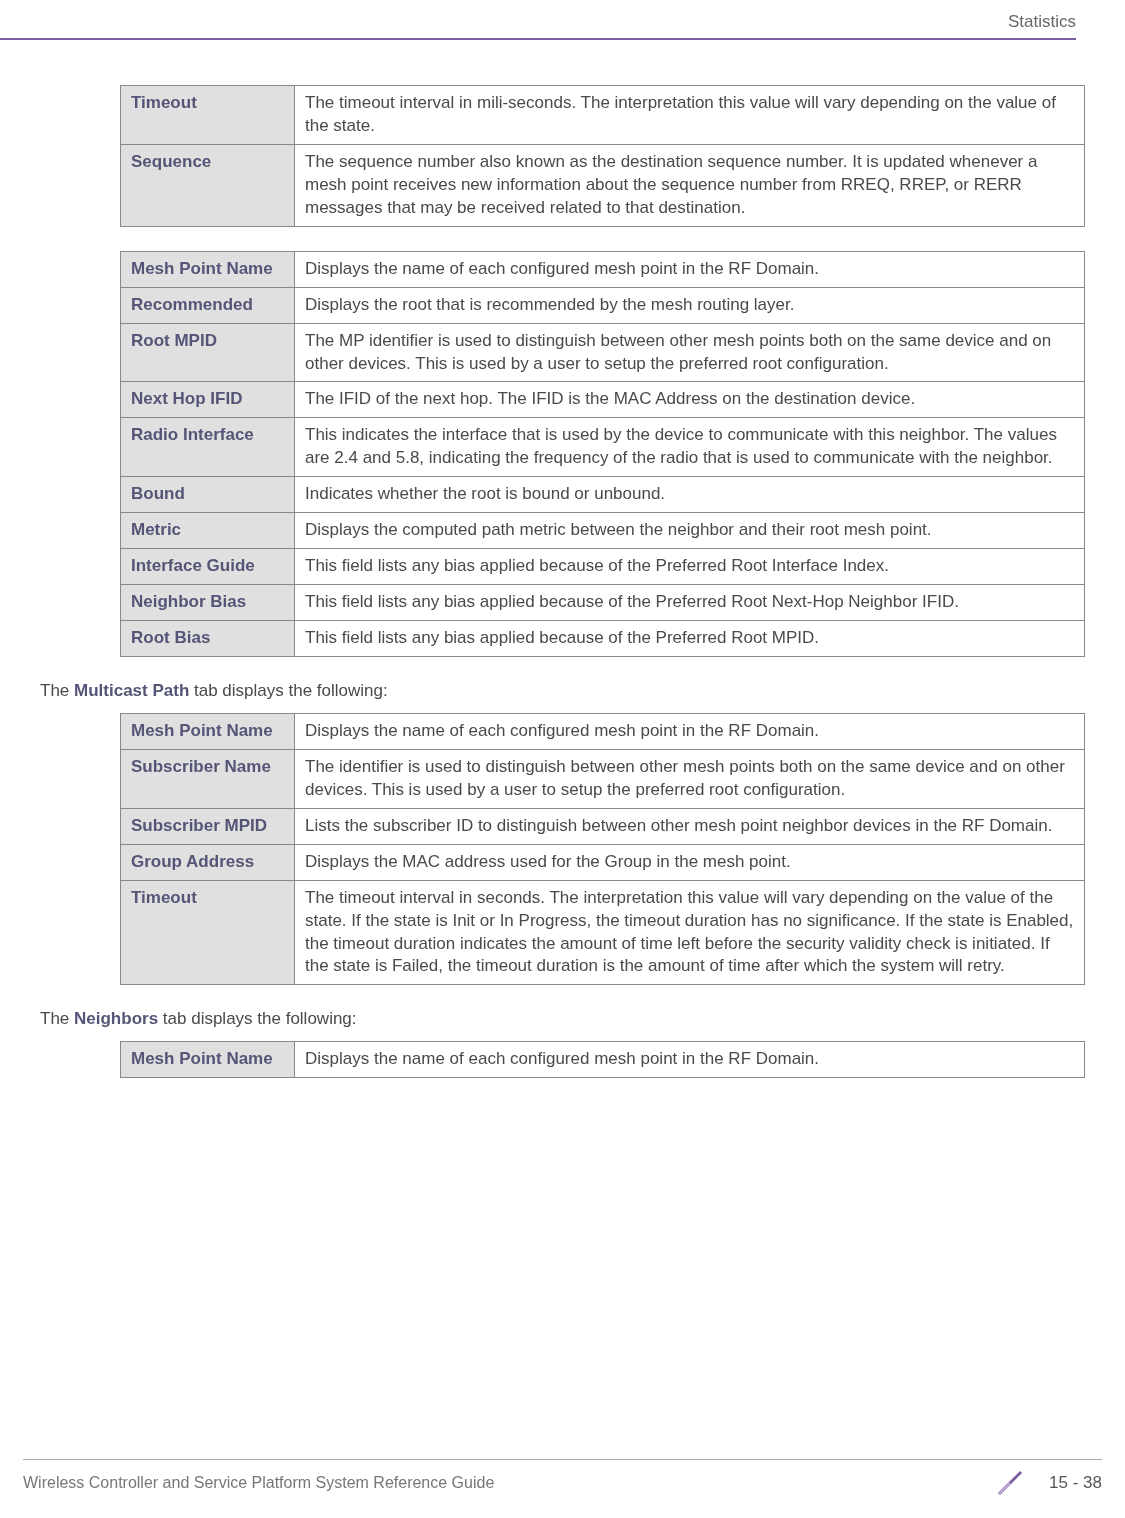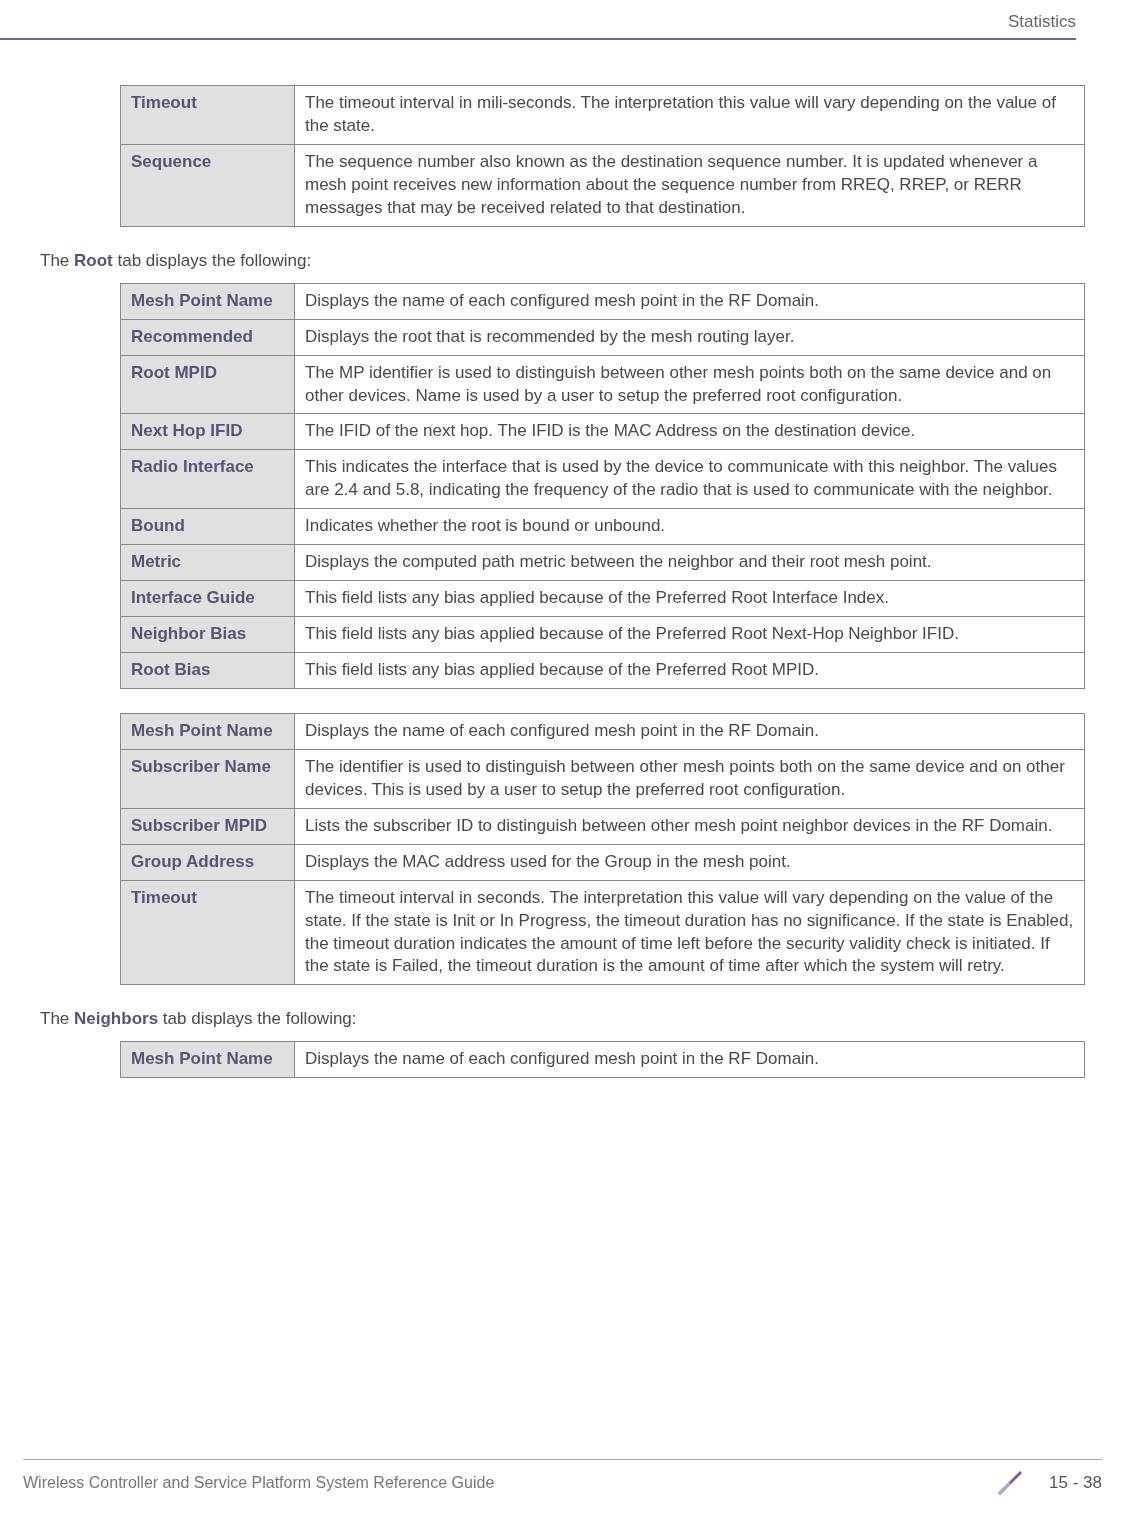--- a/index.html
+++ b/index.html
@@ -111,37 +111,34 @@
           <td class="label">Timeout</td>
           <td>The timeout interval in mili-seconds. The interpretation this value will vary depending on the value of the state.</td>
         </tr>
         <tr>
           <td class="label">Sequence</td>
           <td>The sequence number also known as the destination sequence number. It is updated whenever a mesh point receives new information about the sequence number from RREQ, RREP, or RERR messages that may be received related to that destination.</td>
         </tr>
       </tbody>
   </table>
 
-  <p class="section-text">
-    <span>The </span><span class="bold">Root</span><span> tab displays the following:</span>
-  </p>
 
   <table class="def-table">
     <tbody>
         <tr>
           <td class="label">Mesh Point Name</td>
           <td>Displays the name of each configured mesh point in the RF Domain.</td>
         </tr>
         <tr>
           <td class="label">Recommended</td>
           <td>Displays the root that is recommended by the mesh routing layer.</td>
         </tr>
         <tr>
           <td class="label">Root MPID</td>
-          <td>The MP identifier is used to distinguish between other mesh points both on the same device and on other devices. Name is used by a user to setup the preferred root configuration.</td>
+          <td>The MP identifier is used to distinguish between other mesh points both on the same device and on other devices. This is used by a user to setup the preferred root configuration.</td>
         </tr>
         <tr>
           <td class="label">Next Hop IFID</td>
           <td>The IFID of the next hop. The IFID is the MAC Address on the destination device.</td>
         </tr>
         <tr>
           <td class="label">Radio Interface</td>
           <td>This indicates the interface that is used by the device to communicate with this neighbor. The values are 2.4 and 5.8, indicating the frequency of the radio that is used to communicate with the neighbor.</td>
         </tr>
         <tr>
@@ -160,20 +157,23 @@
           <td class="label">Neighbor Bias</td>
           <td>This field lists any bias applied because of the Preferred Root Next-Hop Neighbor IFID.</td>
         </tr>
         <tr>
           <td class="label">Root Bias</td>
           <td>This field lists any bias applied because of the Preferred Root MPID.</td>
         </tr>
       </tbody>
   </table>
 
+  <p class="section-text">
+    <span>The </span><span class="bold">Multicast Path</span><span> tab displays the following:</span>
+  </p>
 
   <table class="def-table">
     <tbody>
         <tr>
           <td class="label">Mesh Point Name</td>
           <td>Displays the name of each configured mesh point in the RF Domain.</td>
         </tr>
         <tr>
           <td class="label">Subscriber Name</td>
           <td>The identifier is used to distinguish between other mesh points both on the same device and on other devices. This is used by a user to setup the preferred root configuration.</td>

